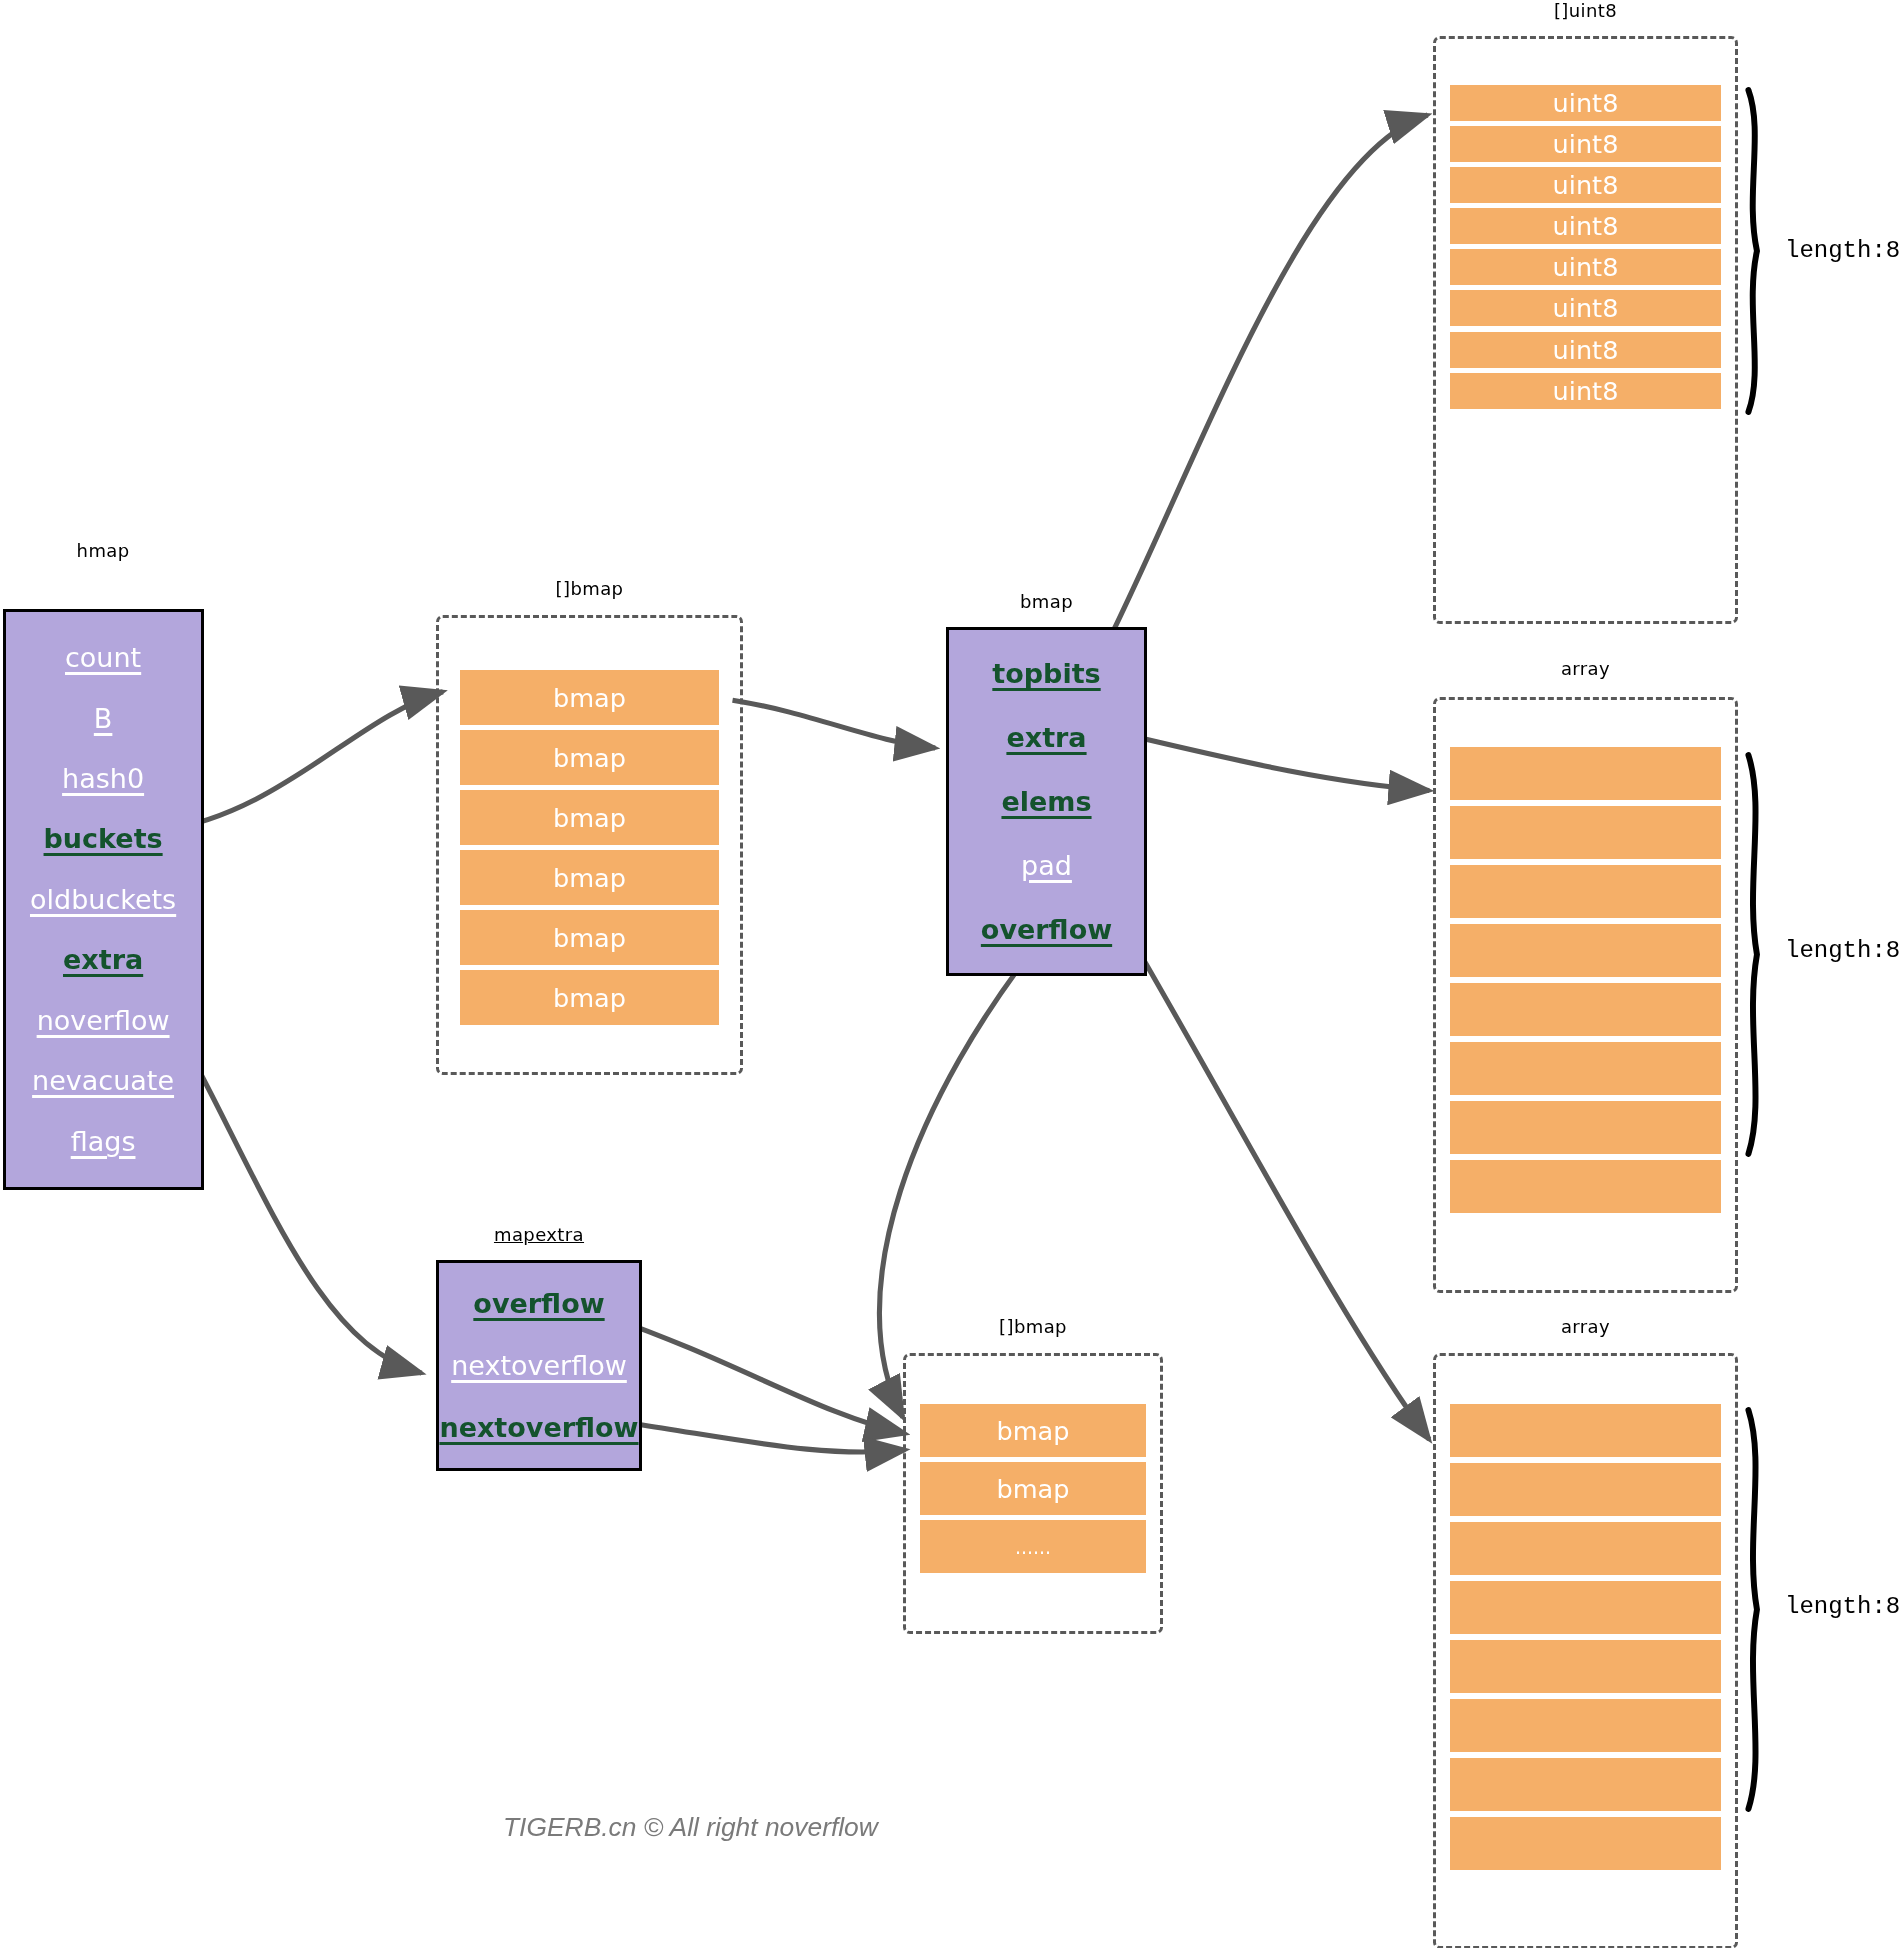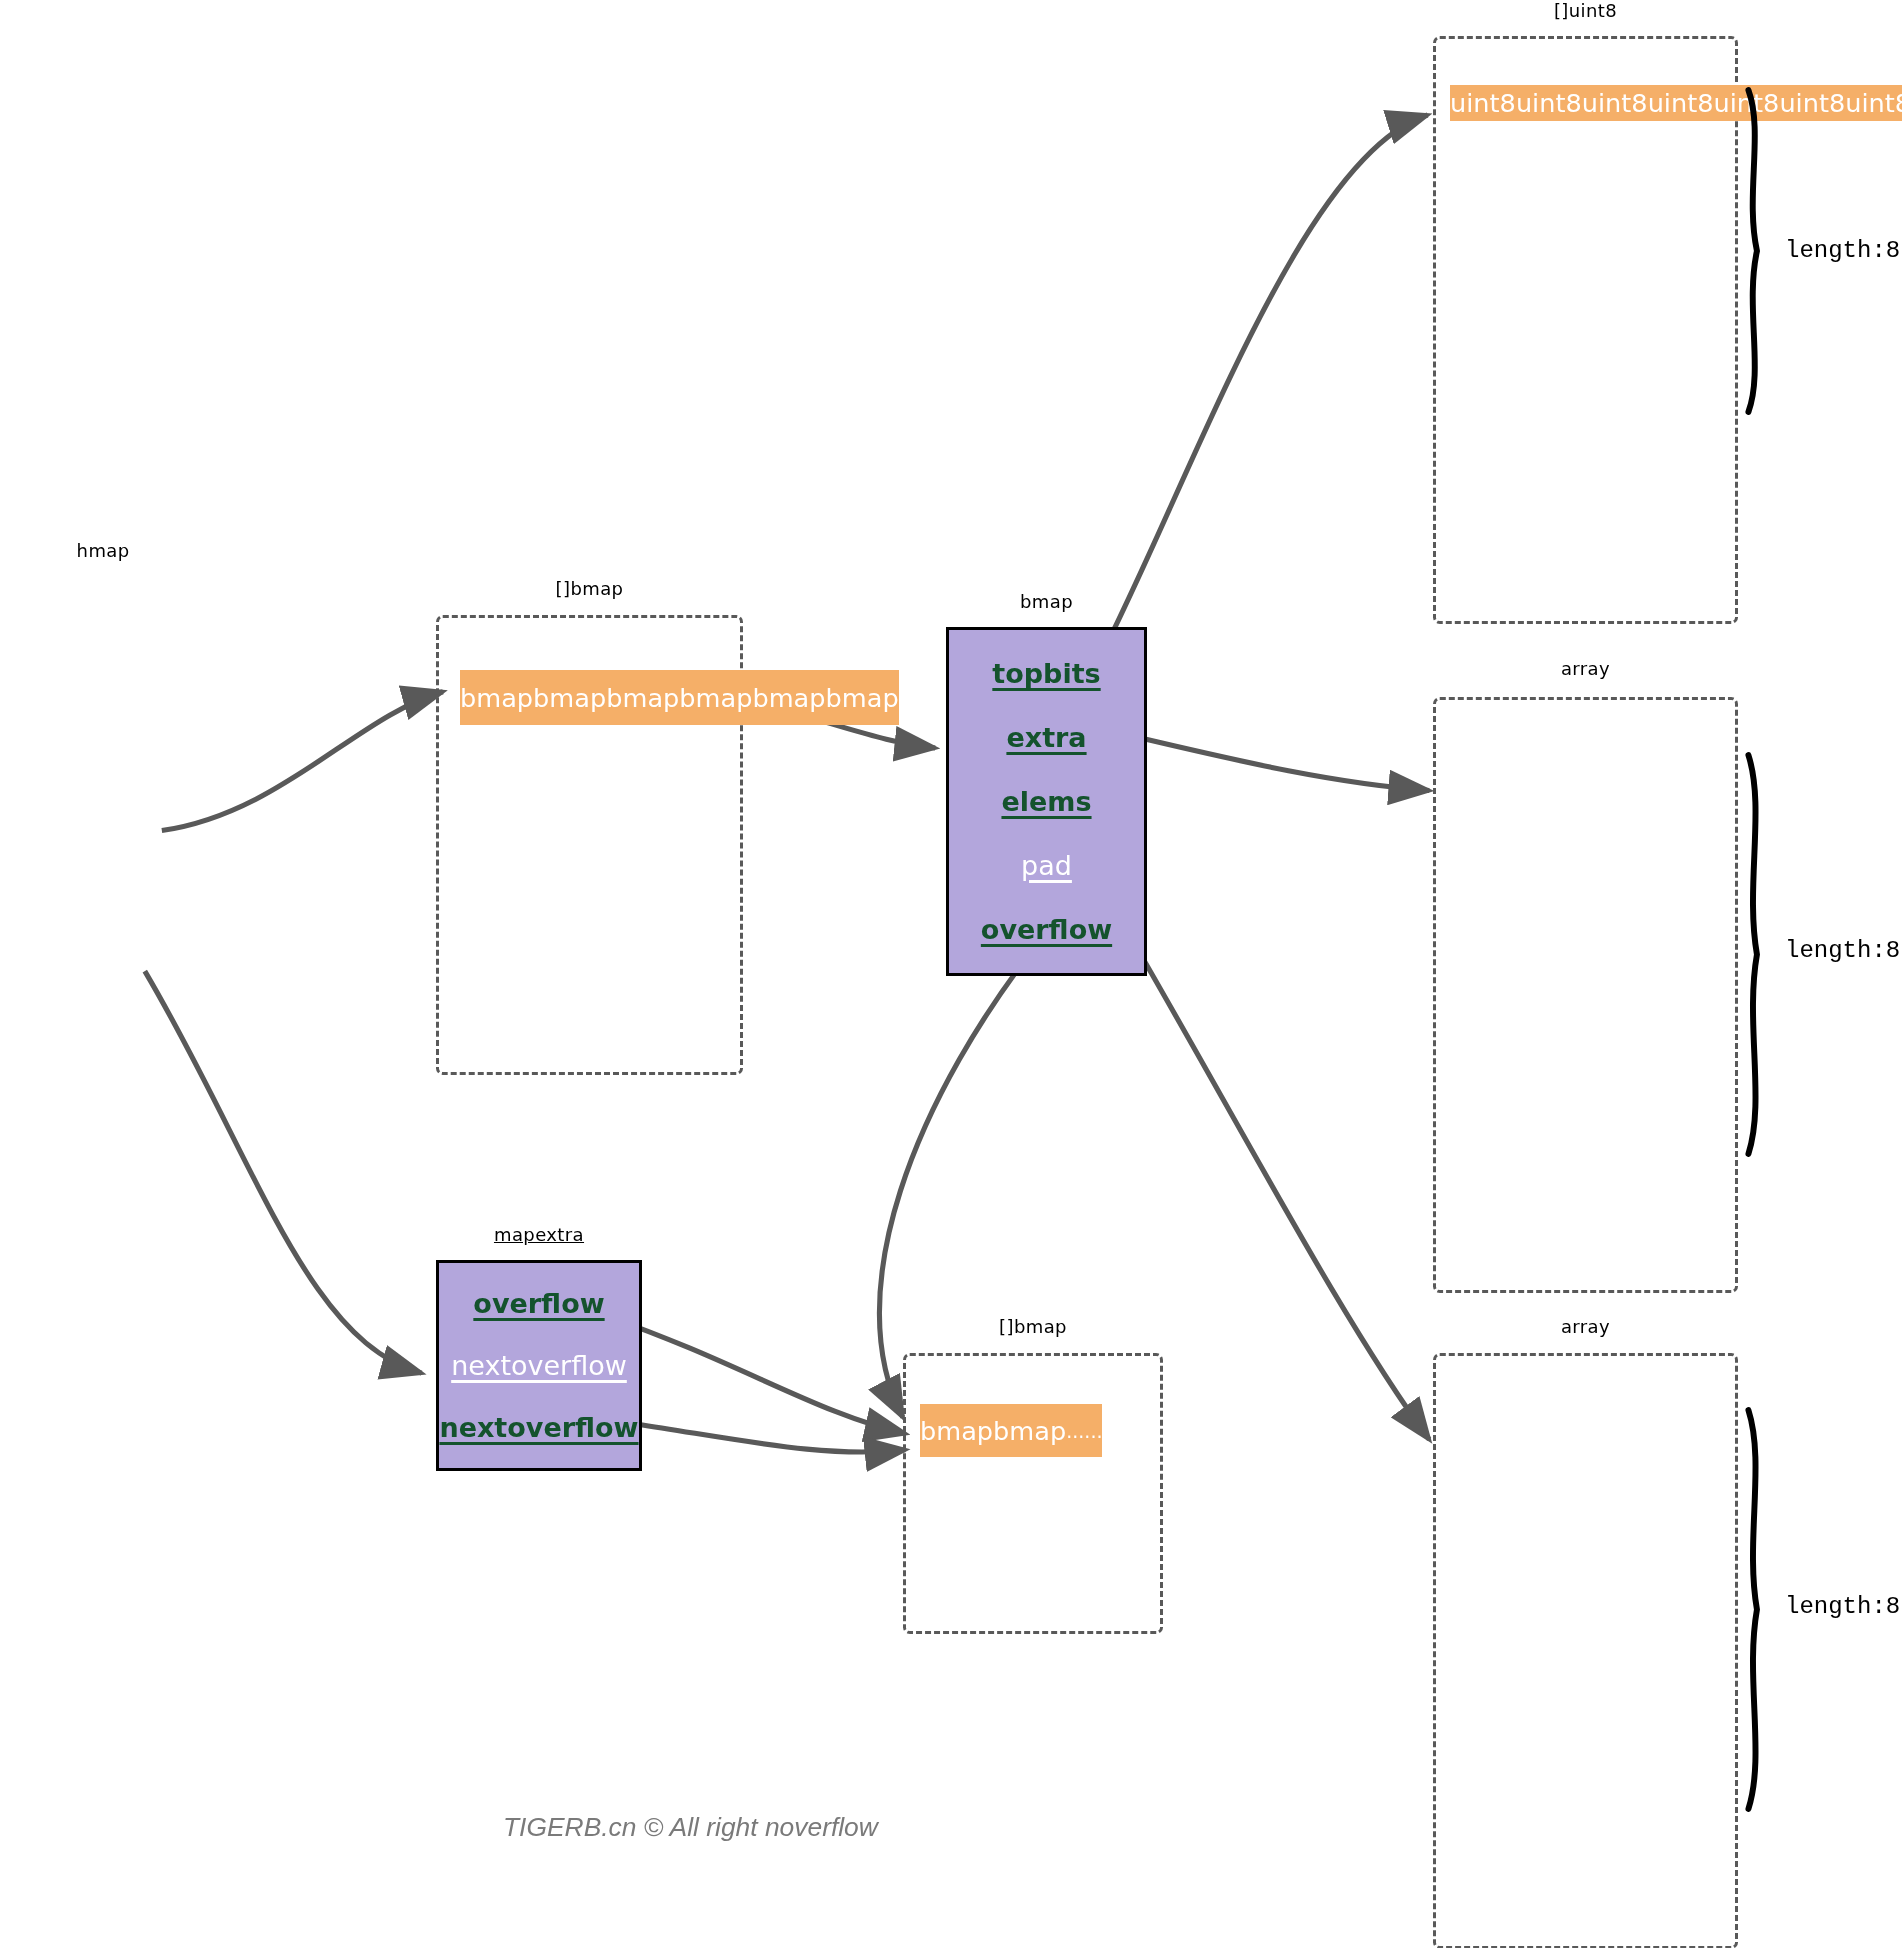--- a/index.html
+++ b/index.html
@@ -72,21 +72,21 @@
     border: 3.4px dashed #595959;
     border-radius: 6.8px;
     box-sizing: border-box;
     background: transparent;
   }
   .cells {
     position: absolute;
     left: 0;
     right: 0;
     display: flex;
-    flex-direction: row;
+    flex-direction: column;
   }
   .cell {
     background: #f5af68;
     color: #ffffff;
     font-family: "DejaVu Sans", sans-serif;
     font-size: 25.6px;
     display: flex;
     align-items: center;
     justify-content: center;
     box-sizing: border-box;
@@ -139,20 +139,31 @@
 
     <path d="M1232,1090 C 1070,1290 985,1520 1060,1664" stroke="#595959" stroke-width="6" fill="none" marker-end="url(#arrowhead)"></path>
 
     <path d="M712,1545 C 870,1600 960,1660 1063,1683" stroke="#595959" stroke-width="6" fill="none" marker-end="url(#arrowhead)"></path>
 
     <path d="M748,1672 C 880,1692 970,1712 1063,1702" stroke="#595959" stroke-width="6" fill="none" marker-end="url(#arrowhead)"></path>
   </svg>
 
   <div class="box-title" style="left:2.6px; top:540px; width:201px;">hmap</div>
 
+  <div class="struct-box" style="left:2.6px; top:609px; width:201px; height:581px; padding:15.3px 0;">
+    <div class="field val">count</div>
+    <div class="field val">B</div>
+    <div class="field val">hash0</div>
+    <div class="field ptr">buckets</div>
+    <div class="field val">oldbuckets</div>
+    <div class="field ptr">extra</div>
+    <div class="field val">noverflow</div>
+    <div class="field val">nevacuate</div>
+    <div class="field val">flags</div>
+  </div>
 
   <div class="box-title" style="left:436px; top:578px; width:307px;">[]bmap</div>
 
   <div class="slice-box" style="left:436px; top:615px; width:307px; height:460px;"></div>
   <div class="cells" style="left:460px; top:670px; width:259px;">
     <div class="cell" style="height:55px; margin-bottom:5.1px;">bmap</div>
     <div class="cell" style="height:55px; margin-bottom:5.1px;">bmap</div>
     <div class="cell" style="height:55px; margin-bottom:5.1px;">bmap</div>
     <div class="cell" style="height:55px; margin-bottom:5.1px;">bmap</div>
     <div class="cell" style="height:55px; margin-bottom:5.1px;">bmap</div>

